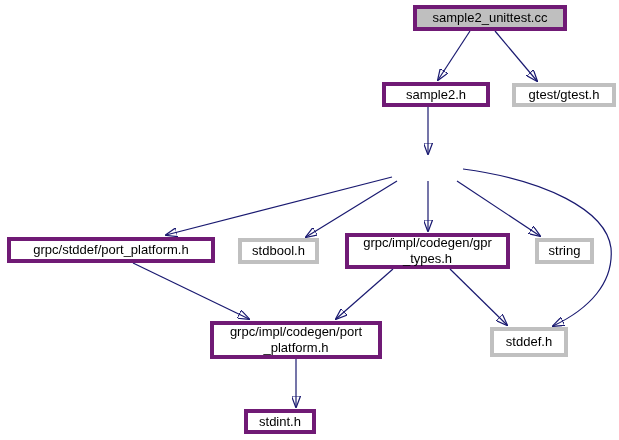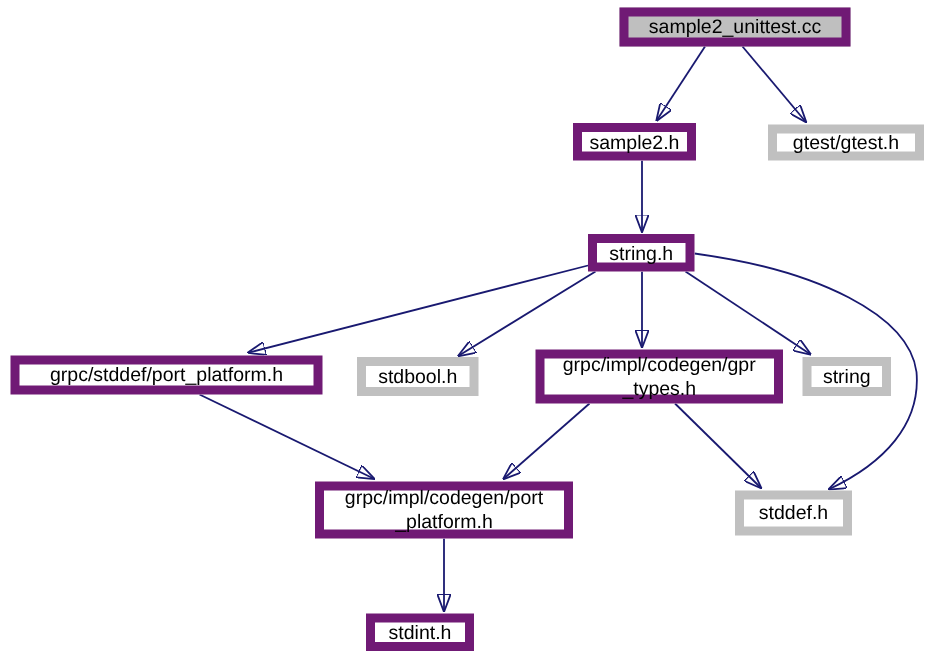--- a/index.html
+++ b/index.html
@@ -15,21 +15,21 @@
   svg.edges path { fill: none; stroke: #191970; stroke-width: 1.2; }
   .node {
     position: absolute;
     box-sizing: border-box;
     display: flex;
     flex-direction: column;
     align-items: center;
     justify-content: center;
     text-align: center;
     background: #ffffff;
-    border: 6px solid #701a75;
+    border: 4px solid #701a75;
     color: #000000;
     font-size: 13px;
     line-height: 16px;
     white-space: nowrap;
   }
   .node.root { background: #bfbfbf; }
   .node.external { border-color: #c0c0c0; }
 </style>
 </head>
 <body>
@@ -53,41 +53,38 @@
     <path d="M133,263 L249,319" marker-end="url(#arrow)"></path>
     <path d="M393,269 L336,319" marker-end="url(#arrow)"></path>
     <path d="M450,269 L507,325" marker-end="url(#arrow)"></path>
     <path d="M296,359 L296,407" marker-end="url(#arrow)"></path>
   </svg>
 
   <div class="node root" style="left:413px; top:5px; width:154px; height:26px;">
     <span>sample2_unittest.cc</span>
   </div>
 
-  <div class="node" style="left:382px; top:82px; width:82px; height:25px;">
+  <div class="node" style="left:382px; top:82px; width:108px; height:25px;">
     <span>sample2.h</span>
   </div>
 
   <div class="node external" style="left:496px; top:83px; width:104px; height:24px;margin-left:16px;">
     <span>gtest/gtest.h</span>
   </div>
 
-  <div class="node" style="left:392px; top:156px; width:71px; height:25px;">
-    <span>string.h</span>
-  </div>
 
   <div class="node" style="left:7px; top:237px; width:208px; height:26px;">
     <span>grpc/stddef/port_platform.h</span>
   </div>
 
   <div class="node external" style="left:238px; top:238px; width:81px; height:26px;">
     <span>stdbool.h</span>
   </div>
 
-  <div class="node" style="left:357px; top:233px; width:165px; height:36px;">
+  <div class="node" style="left:345px; top:233px; width:165px; height:36px;">
     <span>grpc/impl/codegen/gpr</span>
     <span>_types.h</span>
   </div>
 
   <div class="node external" style="left:535px; top:238px; width:59px; height:26px;">
     <span>string</span>
   </div>
 
   <div class="node external" style="left:490px; top:327px; width:78px; height:30px;">
     <span>stddef.h</span>

